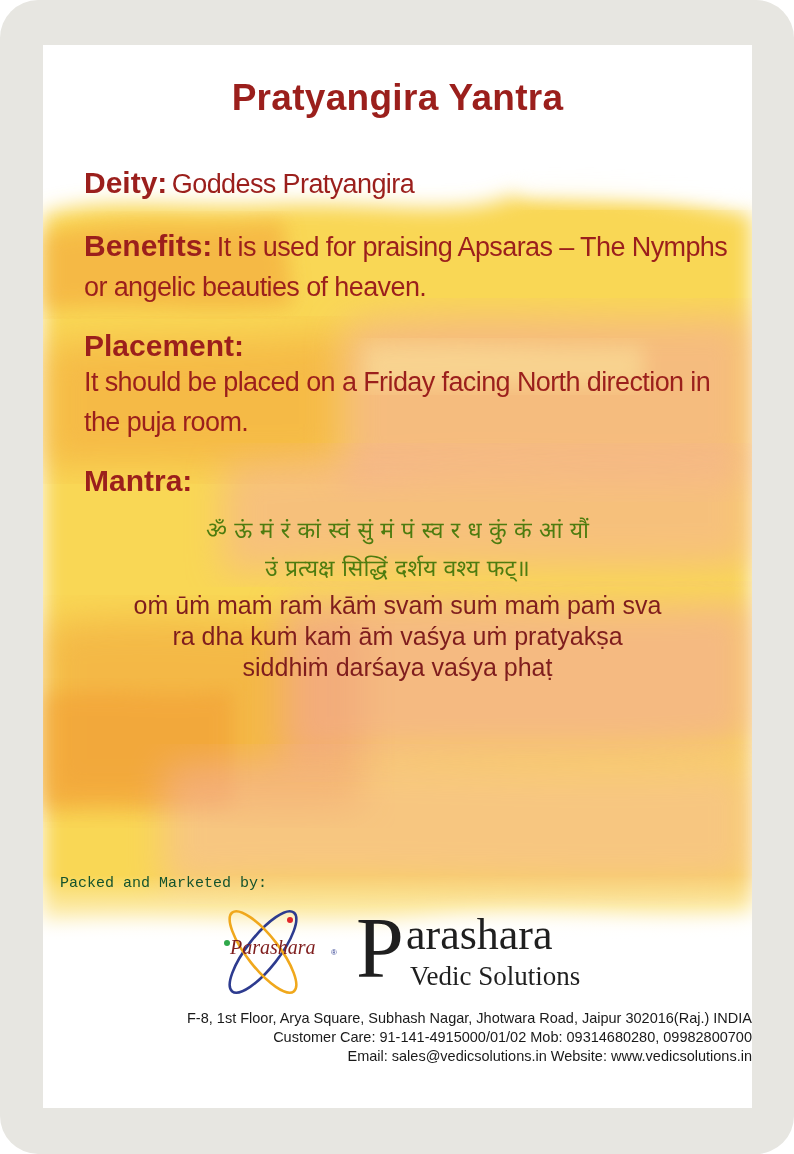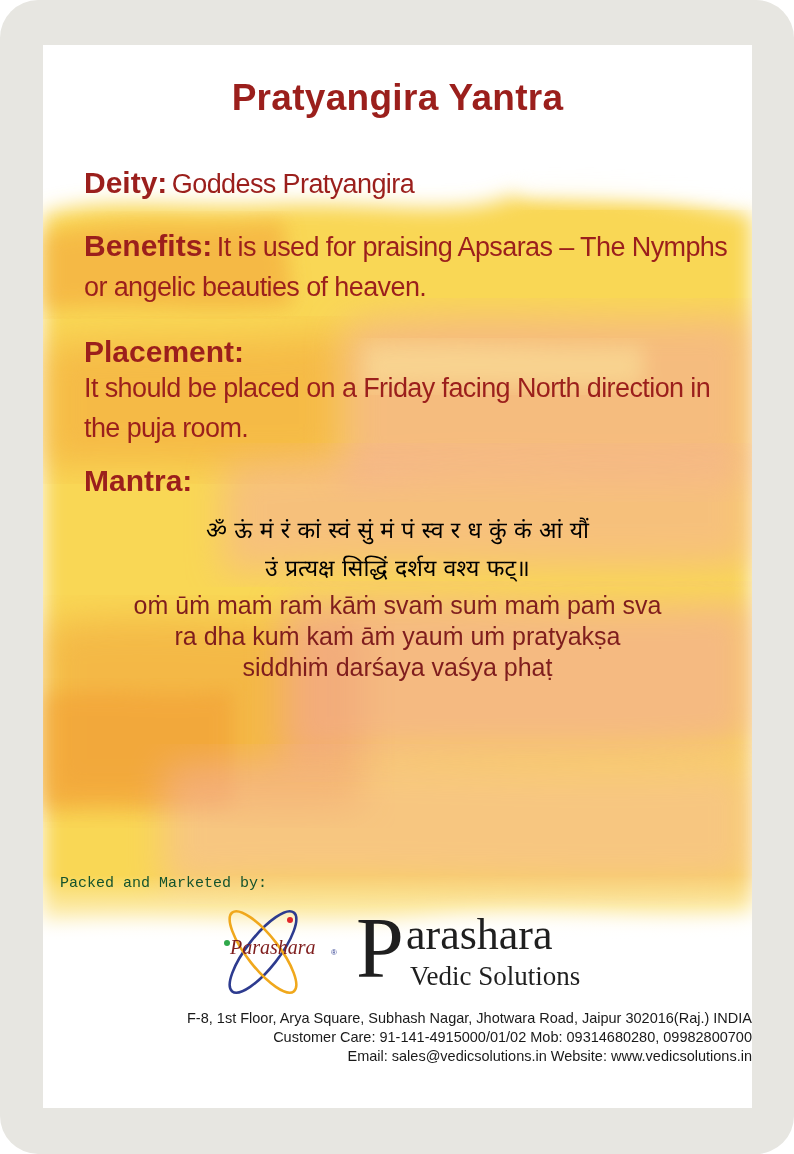--- a/index.html
+++ b/index.html
@@ -22,26 +22,26 @@
   .title {
     position: absolute; left: 0; top: 32px; width: 709px; text-align: center;
     font-size: 37px; font-weight: bold; letter-spacing: 0.3px; color: #9b1f1c;
   }
   .label { font-weight: bold; font-size: 30px; }
   .body-text { font-size: 27px; letter-spacing: -0.6px; }
 
   .deity { position: absolute; left: 41px; top: 120px; white-space: nowrap; line-height: 36px; }
   .benefits { position: absolute; left: 41px; top: 183px; width: 650px; line-height: 36px; }
   .placement { position: absolute; left: 41px; top: 283px; width: 650px; line-height: 36px; }
-  .placement .label { display: block; margin-top: 6px; }
+  .placement .label { display: block; }
   .mantra-head { position: absolute; left: 41px; top: 418px; line-height: 36px; }
 
   .mantra-dev {
     position: absolute; left: 0; top: 466px; width: 709px; text-align: center;
-    font-family: "DejaVu Sans", sans-serif; font-size: 23px; line-height: 38px; color: #000000;
+    font-family: "DejaVu Sans", sans-serif; font-size: 23px; line-height: 38px; color: #4d7c0f;
   }
   .mantra-roman {
     position: absolute; left: 0; top: 545px; width: 709px; text-align: center;
     font-size: 25px; line-height: 31px; color: #7f1d1d;
   }
 
   .packed {
     position: absolute; left: 17px; top: 830px; font-size: 15px; color: #14532d; font-family: Liberation Mono, monospace;
   }
   .logo-emblem { position: absolute; left: 160px; top: 860px; width: 135px; height: 95px; }
@@ -124,21 +124,21 @@
       <span class="label">Mantra:</span>
     </div>
 
     <div class="mantra-dev">
       <div>ॐ ऊं मं रं कां स्वं सुं मं पं स्व र ध कुं कं आं यौं</div>
       <div>उं प्रत्यक्ष सिद्धिं दर्शय वश्य फट्॥</div>
     </div>
 
     <div class="mantra-roman">
       <div>oṁ ūṁ maṁ raṁ kāṁ svaṁ suṁ maṁ paṁ sva</div>
-      <div>ra dha kuṁ kaṁ āṁ yauṁ uṁ pratyakṣa</div>
+      <div>ra dha kuṁ kaṁ āṁ vaśya uṁ pratyakṣa</div>
       <div>siddhiṁ darśaya vaśya phaṭ</div>
     </div>
 
     <div class="packed">Packed and Marketed by:</div>
 
     <svg class="logo-emblem" viewBox="0 0 135 95">
       <ellipse cx="60" cy="47" rx="16" ry="50" transform="rotate(38 60 47)" fill="none" stroke="#2d3b8f" stroke-width="2.6"></ellipse>
       <ellipse cx="60" cy="47" rx="16" ry="50" transform="rotate(-38 60 47)" fill="none" stroke="#f0a81c" stroke-width="2.6"></ellipse>
       <circle cx="87" cy="15" r="3" fill="#e0262a"></circle>
       <circle cx="24" cy="38" r="3" fill="#2fa84a"></circle>

